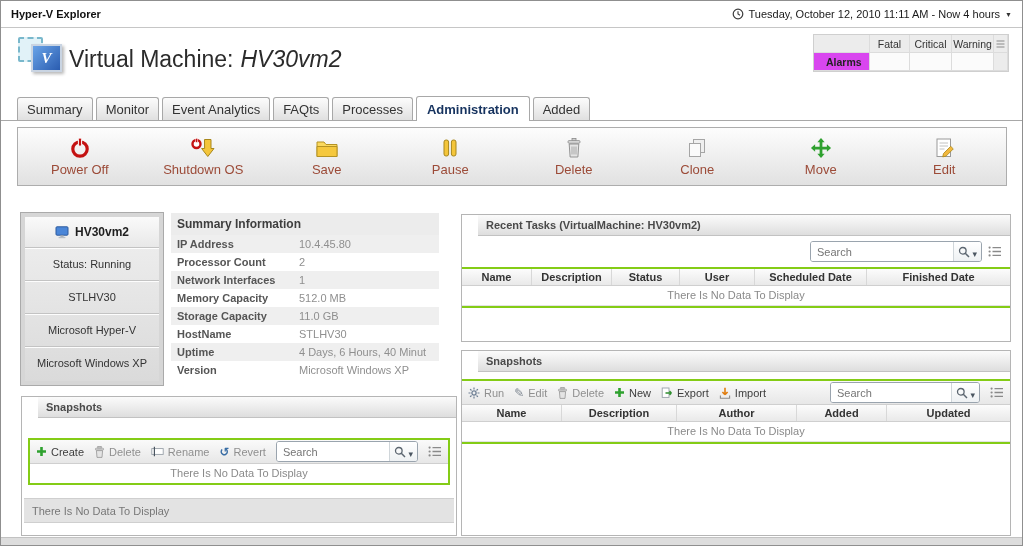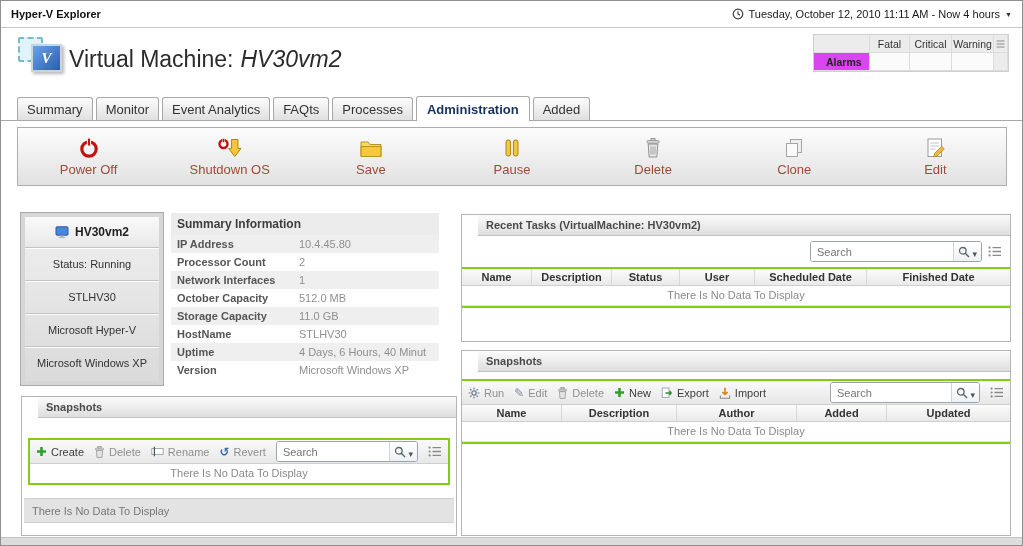--- a/index.html
+++ b/index.html
@@ -182,20 +182,30 @@
       <span class="tb-label">Delete</span>
     </div>
     <div class="tb-item">
       <svg width="22" height="22" viewBox="0 0 22 22">
         <rect x="7.5" y="2.5" width="11" height="13" fill="#efefef" stroke="#a5a5a5" stroke-width="1"></rect>
         <rect x="3.5" y="6.5" width="11" height="13" fill="#fafafa" stroke="#a5a5a5" stroke-width="1"></rect>
       </svg>
       <span class="tb-label">Clone</span>
     </div>
     <div class="tb-item">
+      <svg width="24" height="22" viewBox="0 0 24 24">
+        <path d="M12 1 l4 4.6 h-8 z" fill="#2fa12f"></path>
+        <path d="M12 23 l4 -4.6 h-8 z" fill="#2fa12f"></path>
+        <path d="M1 12 l4.6 -4 v8 z" fill="#2fa12f"></path>
+        <path d="M23 12 l-4.6 -4 v8 z" fill="#2fa12f"></path>
+        <path d="M12 5 v14 M5 12 h14" stroke="#2fa12f" stroke-width="3" fill="none"></path>
+      </svg>
+      <span class="tb-label">Move</span>
+    </div>
+    <div class="tb-item">
       <svg width="20" height="22" viewBox="0 0 20 22">
         <rect x="3" y="2" width="13.5" height="17.5" fill="#ffffff" stroke="#9a9a9a" stroke-width="1"></rect>
         <path d="M5.5 6 h8.5 M5.5 9 h8.5 M5.5 12 h5" stroke="#c2c2c2" stroke-width="1" fill="none"></path>
         <path d="M9.5 16.5 l7.2 -7.2 2.6 2.6 -7.2 7.2 -3.4 0.8 z" fill="#f2b83d" stroke="#a8871c" stroke-width="0.8"></path>
       </svg>
       <span class="tb-label">Edit</span>
     </div>
   </div>
 
   <div class="vm-card">
@@ -221,21 +231,21 @@
     </div>
     <div class="srow">
       <span class="slabel">Processor Count</span>
       <span class="svalue">2</span>
     </div>
     <div class="srow alt">
       <span class="slabel">Network Interfaces</span>
       <span class="svalue">1</span>
     </div>
     <div class="srow">
-      <span class="slabel">October Capacity</span>
+      <span class="slabel">Memory Capacity</span>
       <span class="svalue">512.0 MB</span>
     </div>
     <div class="srow alt">
       <span class="slabel">Storage Capacity</span>
       <span class="svalue">11.0 GB</span>
     </div>
     <div class="srow">
       <span class="slabel">HostName</span>
       <span class="svalue">STLHV30</span>
     </div>

